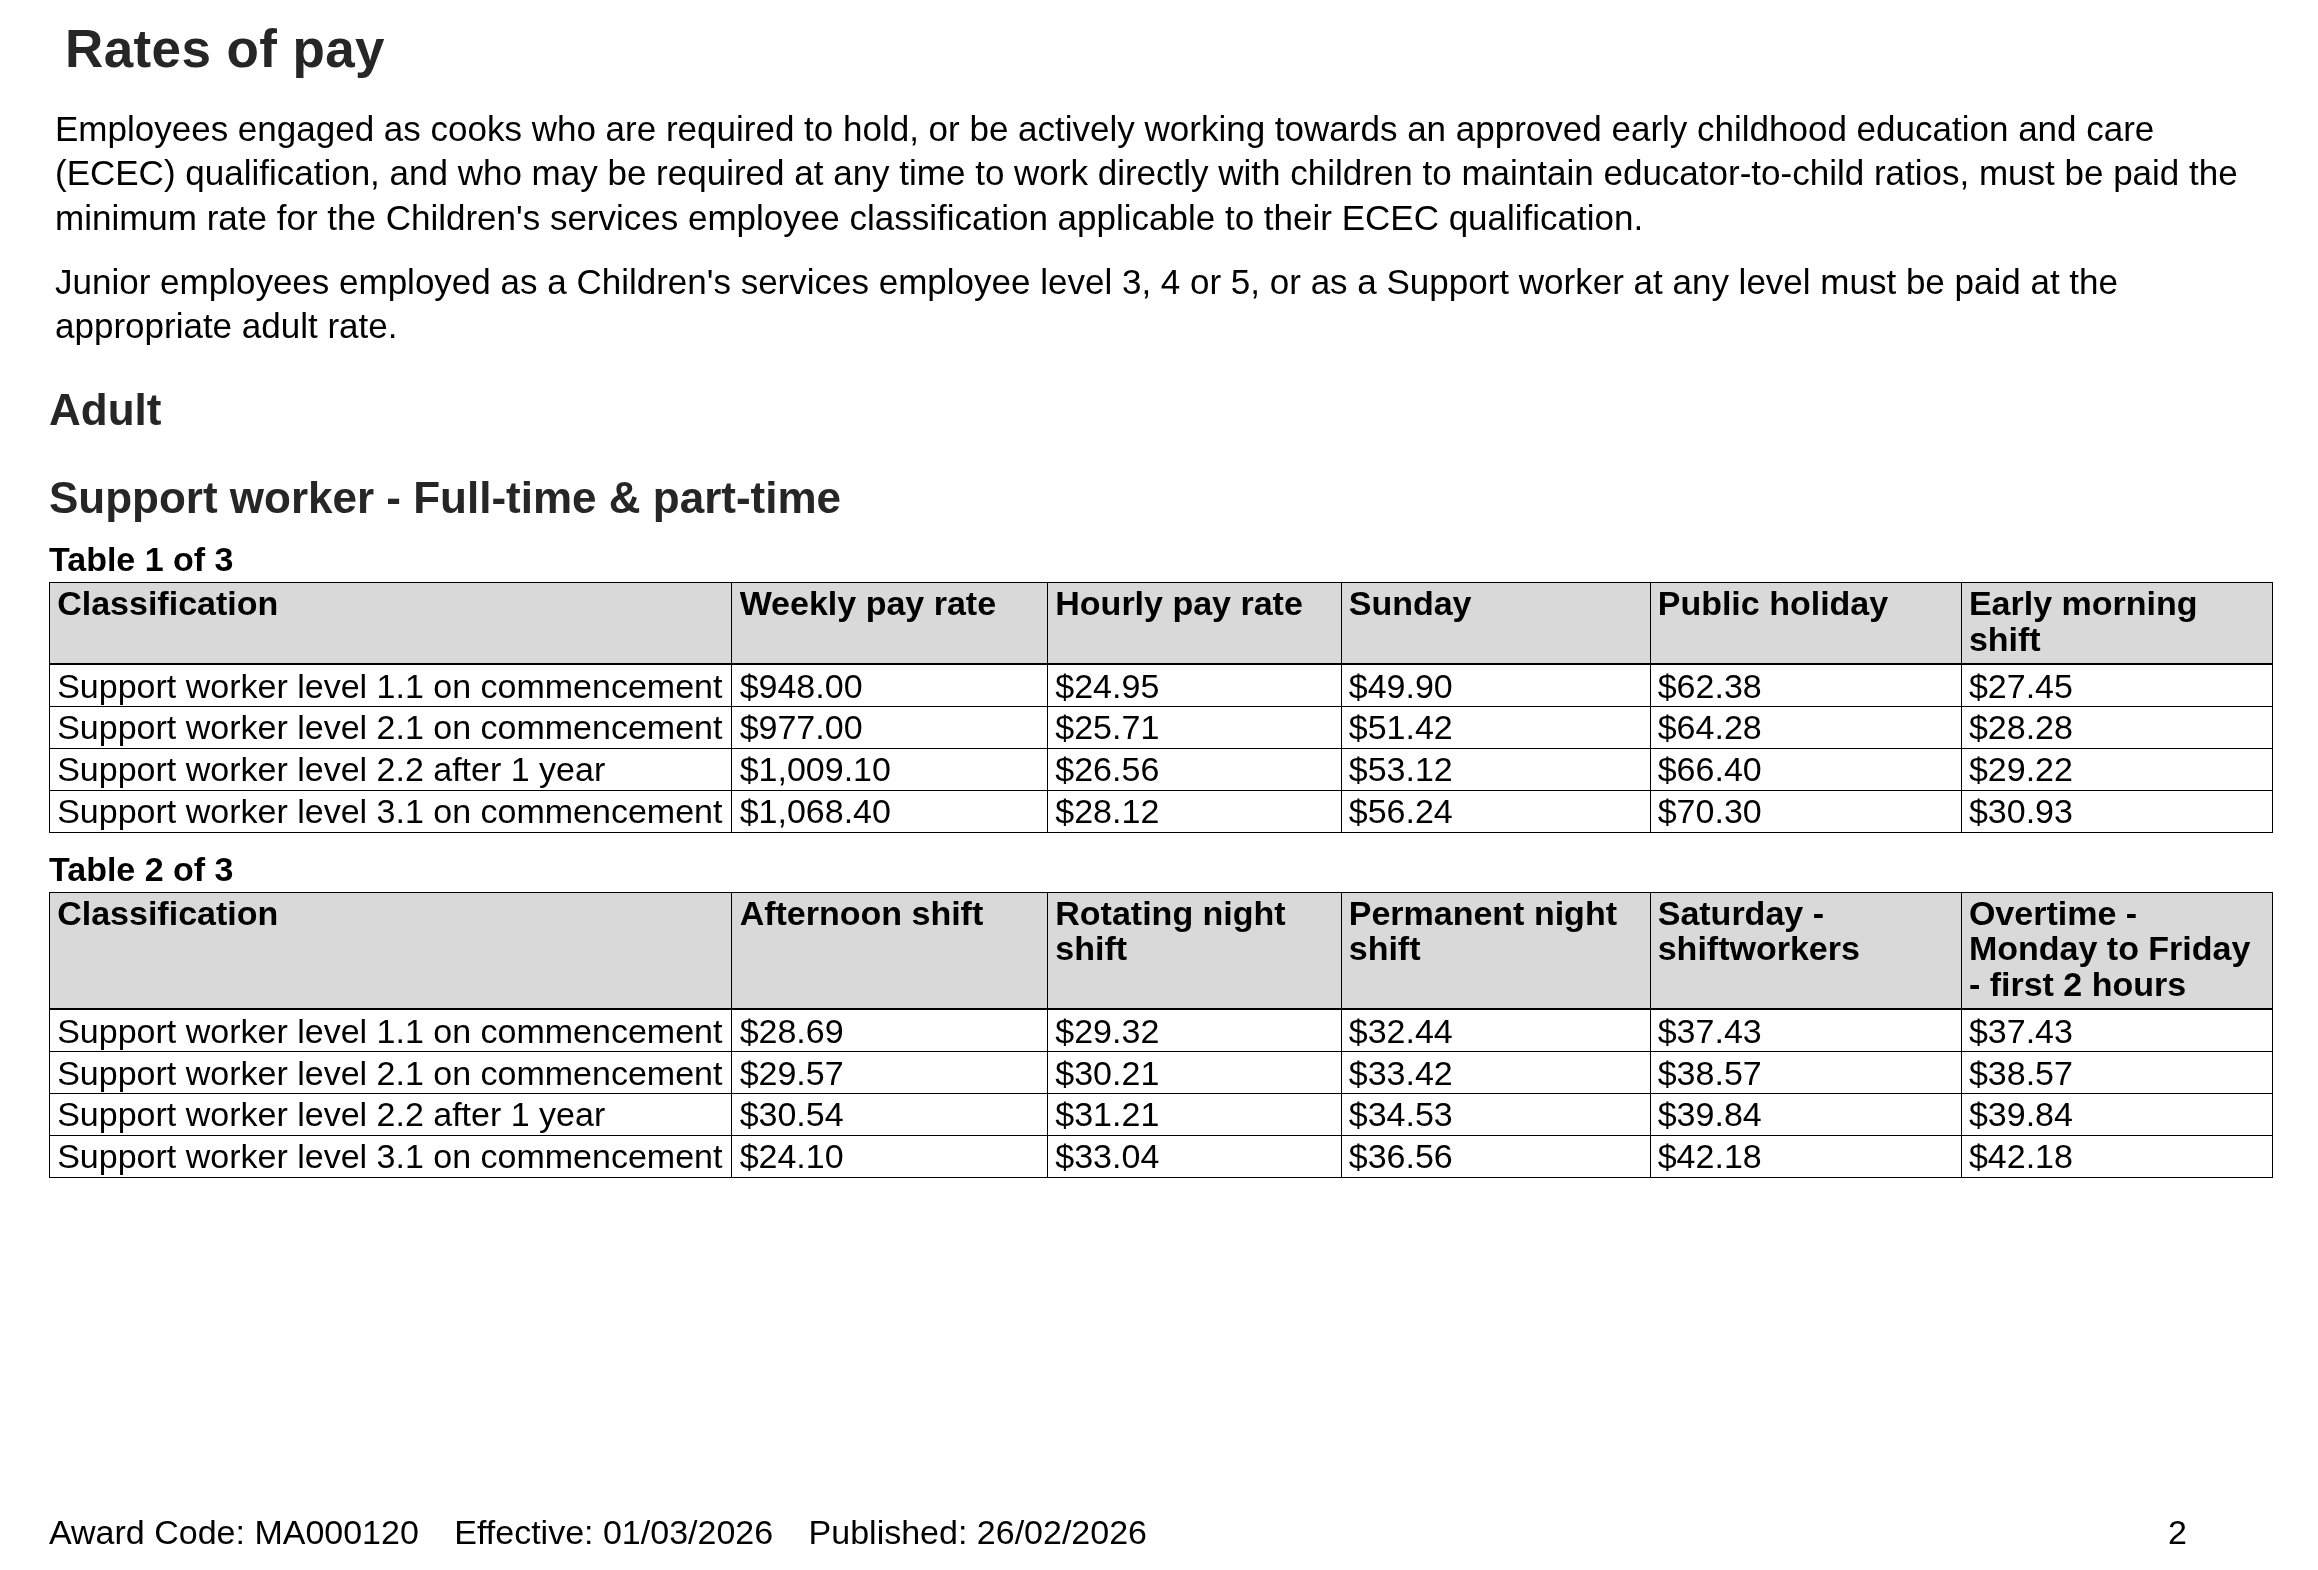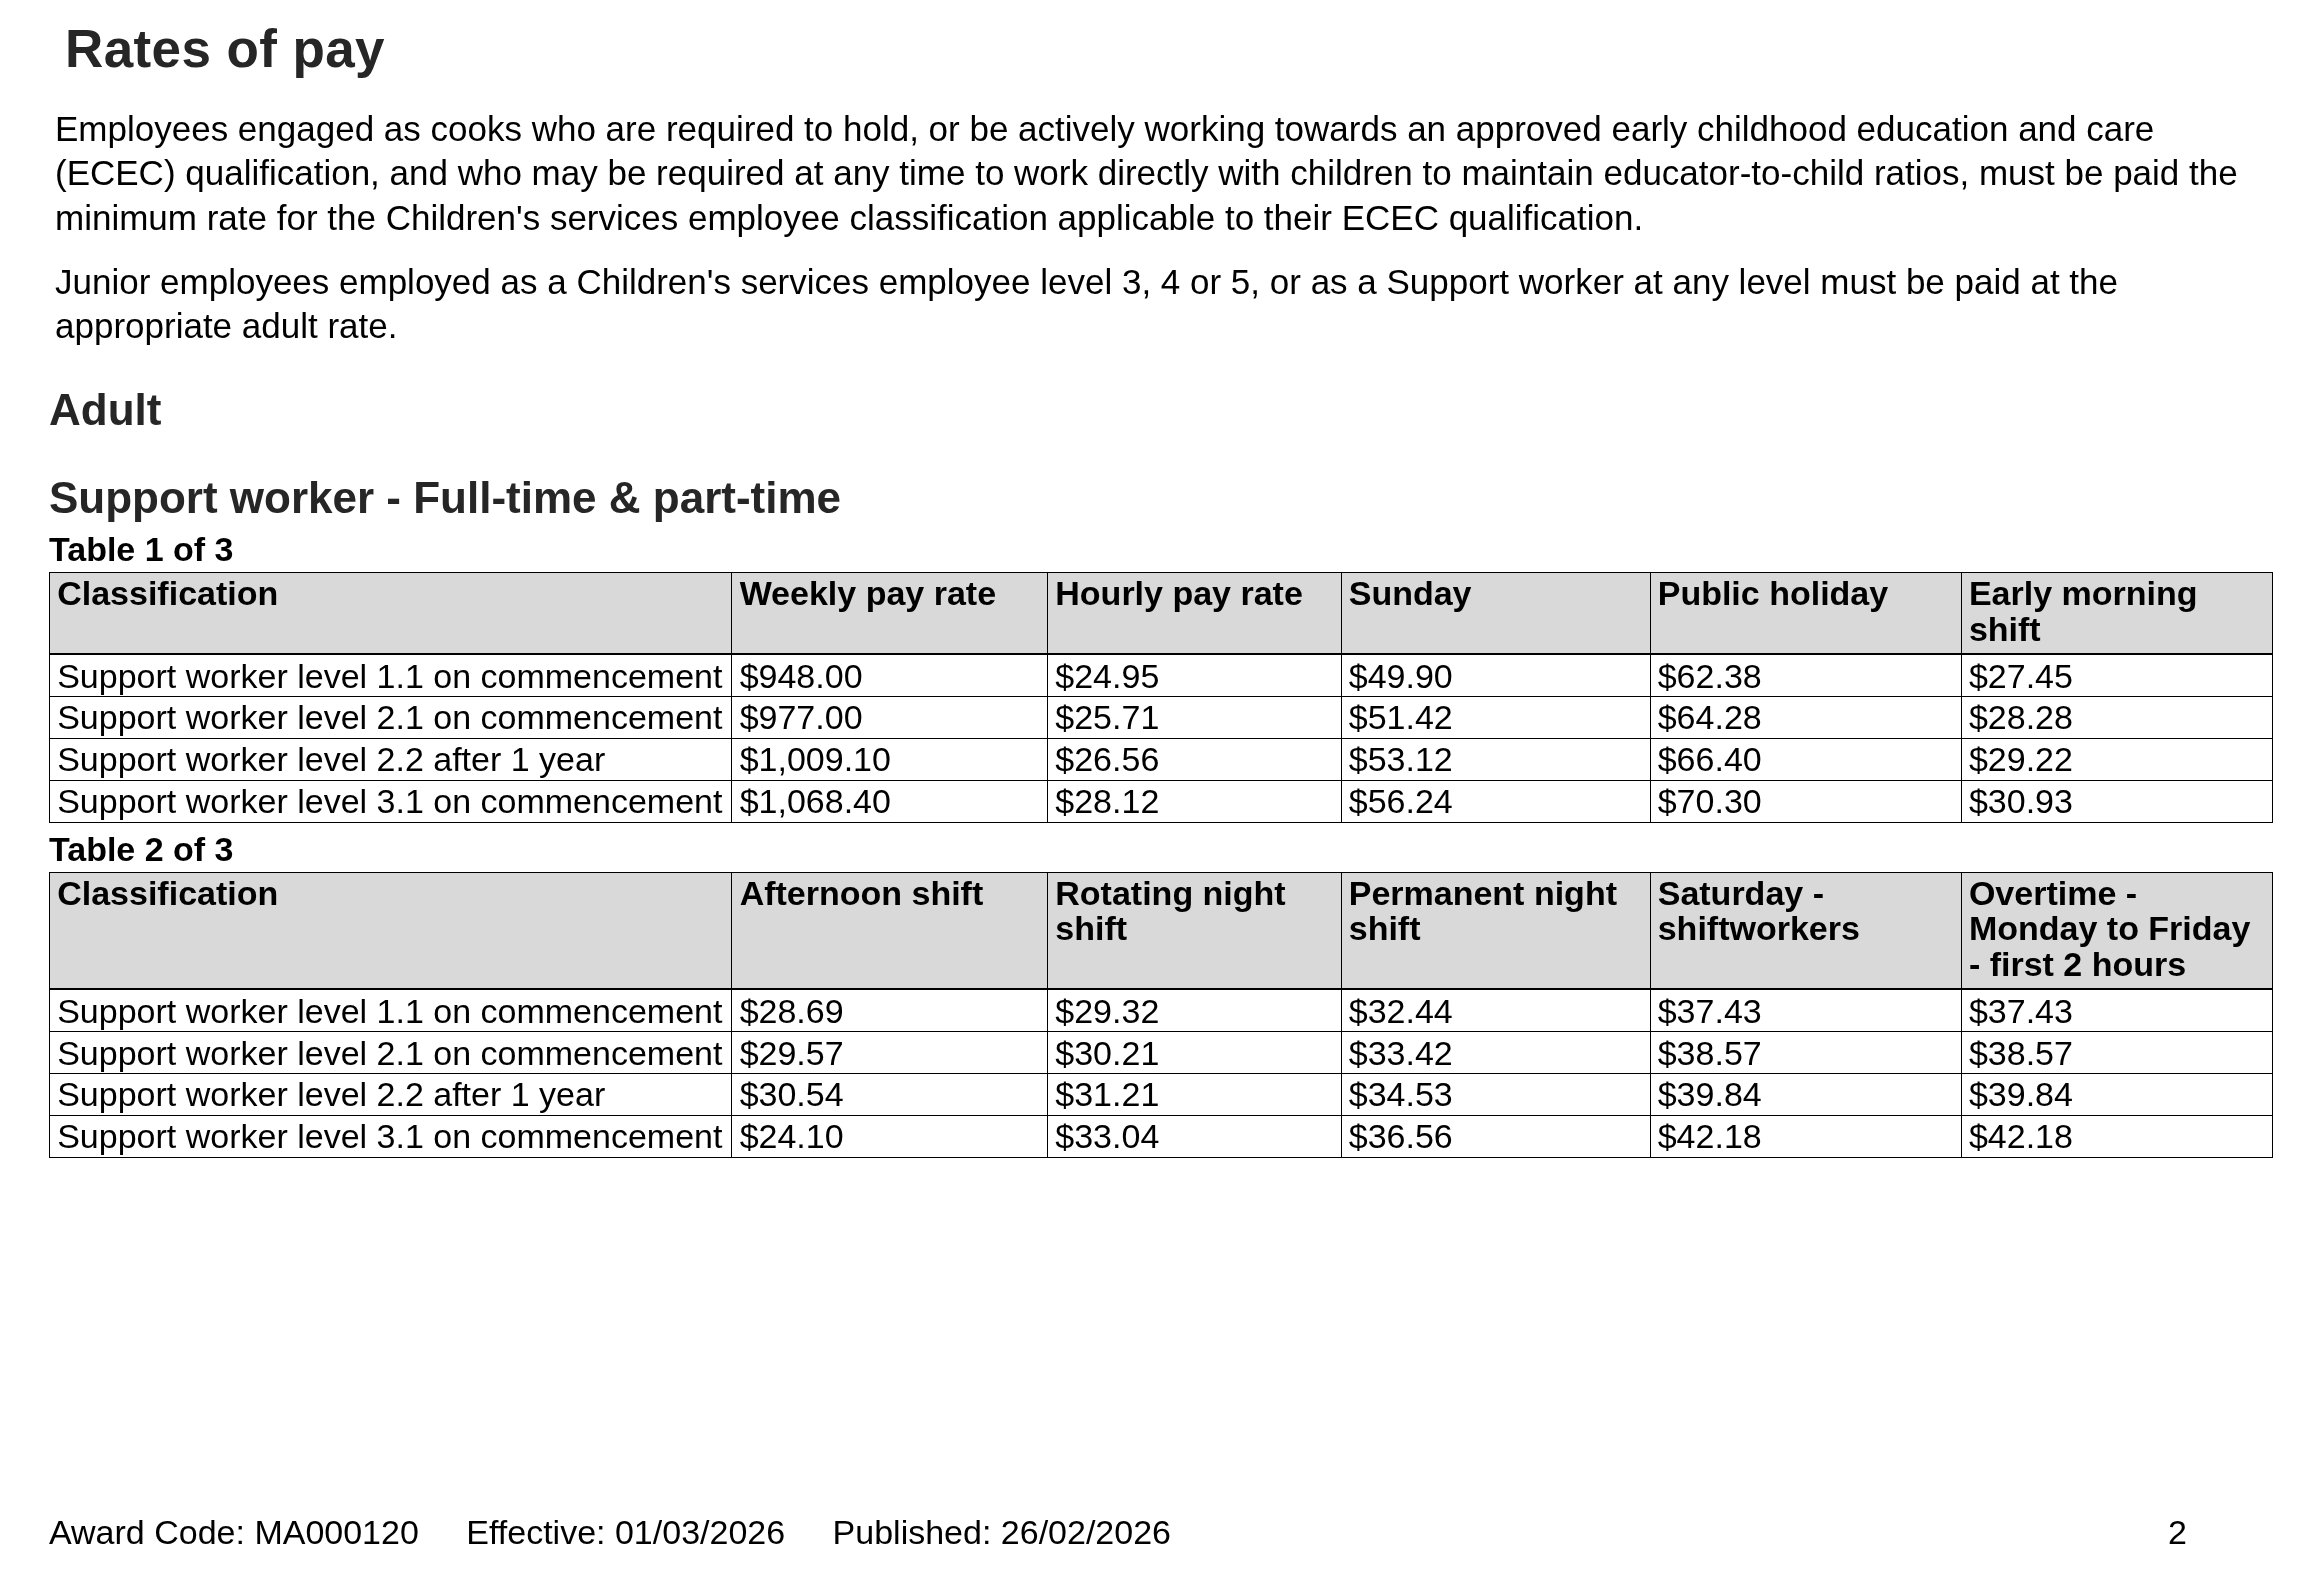--- a/index.html
+++ b/index.html
@@ -45,21 +45,21 @@
   h3.subsection-heading {
     font-size: 44px;
     font-weight: bold;
     color: #262626;
     margin-top: 37px;
     line-height: 1.15;
   }
   .table-caption {
     font-size: 34px;
     font-weight: bold;
-    margin-top: 7px;
+    margin-top: 17px;
     margin-bottom: 2.9px;
     line-height: 1.15;
   }
   table.pay-table {
     width: 100%;
     border-collapse: collapse;
     table-layout: fixed;
     font-size: 34px;
   }
   table.pay-table th, table.pay-table td {
@@ -84,21 +84,21 @@
     position: absolute;
     left: 49px;
     right: 46px;
     bottom: 18.6px;
     display: flex;
     justify-content: space-between;
     align-items: baseline;
     font-size: 34px;
     line-height: 1.1;
   }
-  .footer-left span + span { margin-left: 38px; }
+  .footer-left span + span { margin-left: 26px; }
   .footer-page-number { padding-right: 86px; }
 </style>
 </head>
 <body>
 
 <div class="page">
 
   <h1 class="doc-title">Rates of pay</h1>
 
   <p class="body-text">Employees engaged as cooks who are required to hold, or be actively working towards an approved early childhood education and care (ECEC) qualification, and who may be required at any time to work directly with children to maintain educator-to-child ratios, must be paid the minimum rate for the Children's services employee classification applicable to their ECEC qualification.</p>

